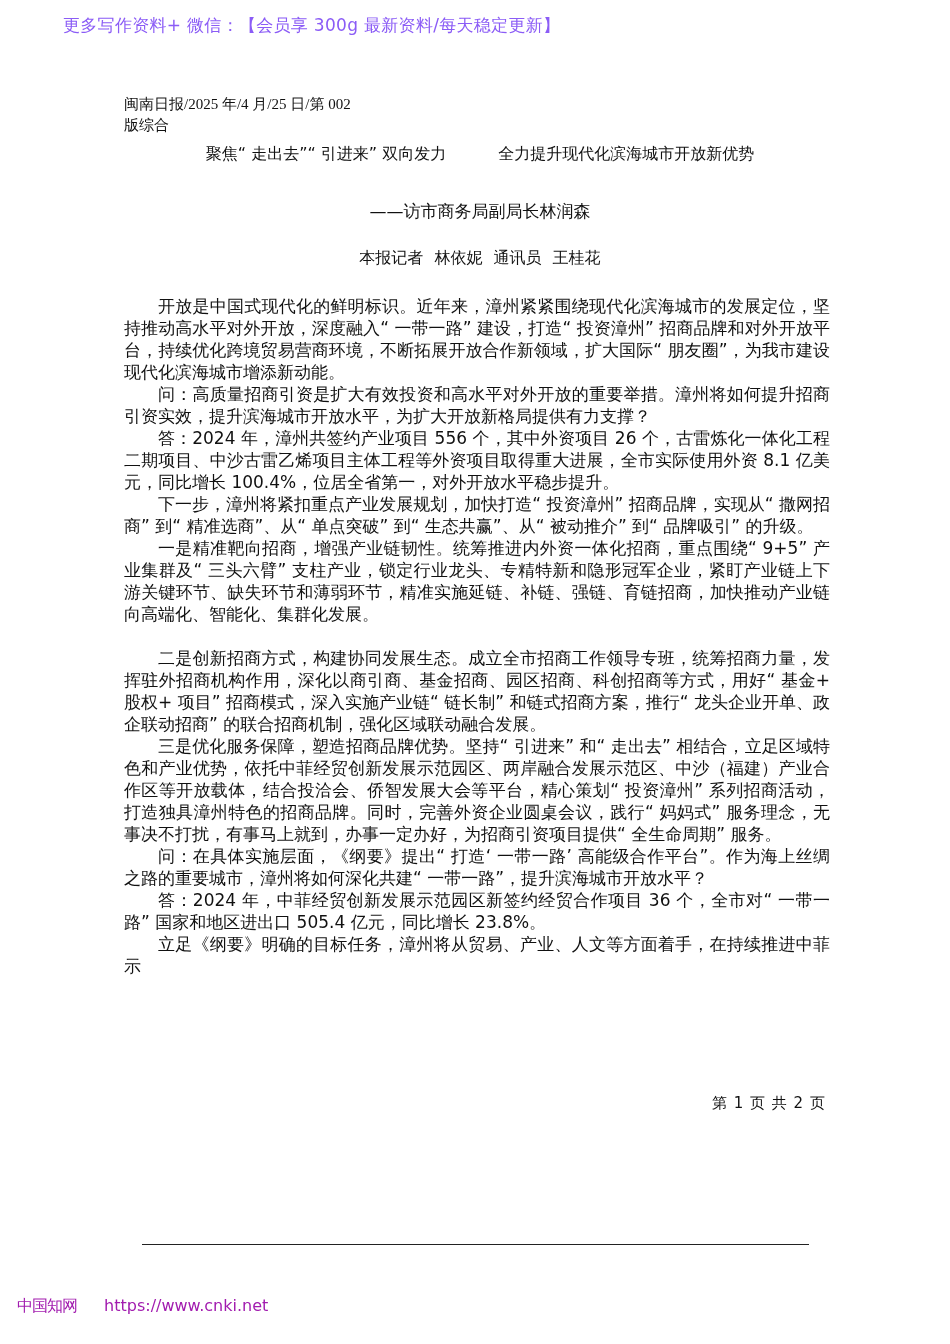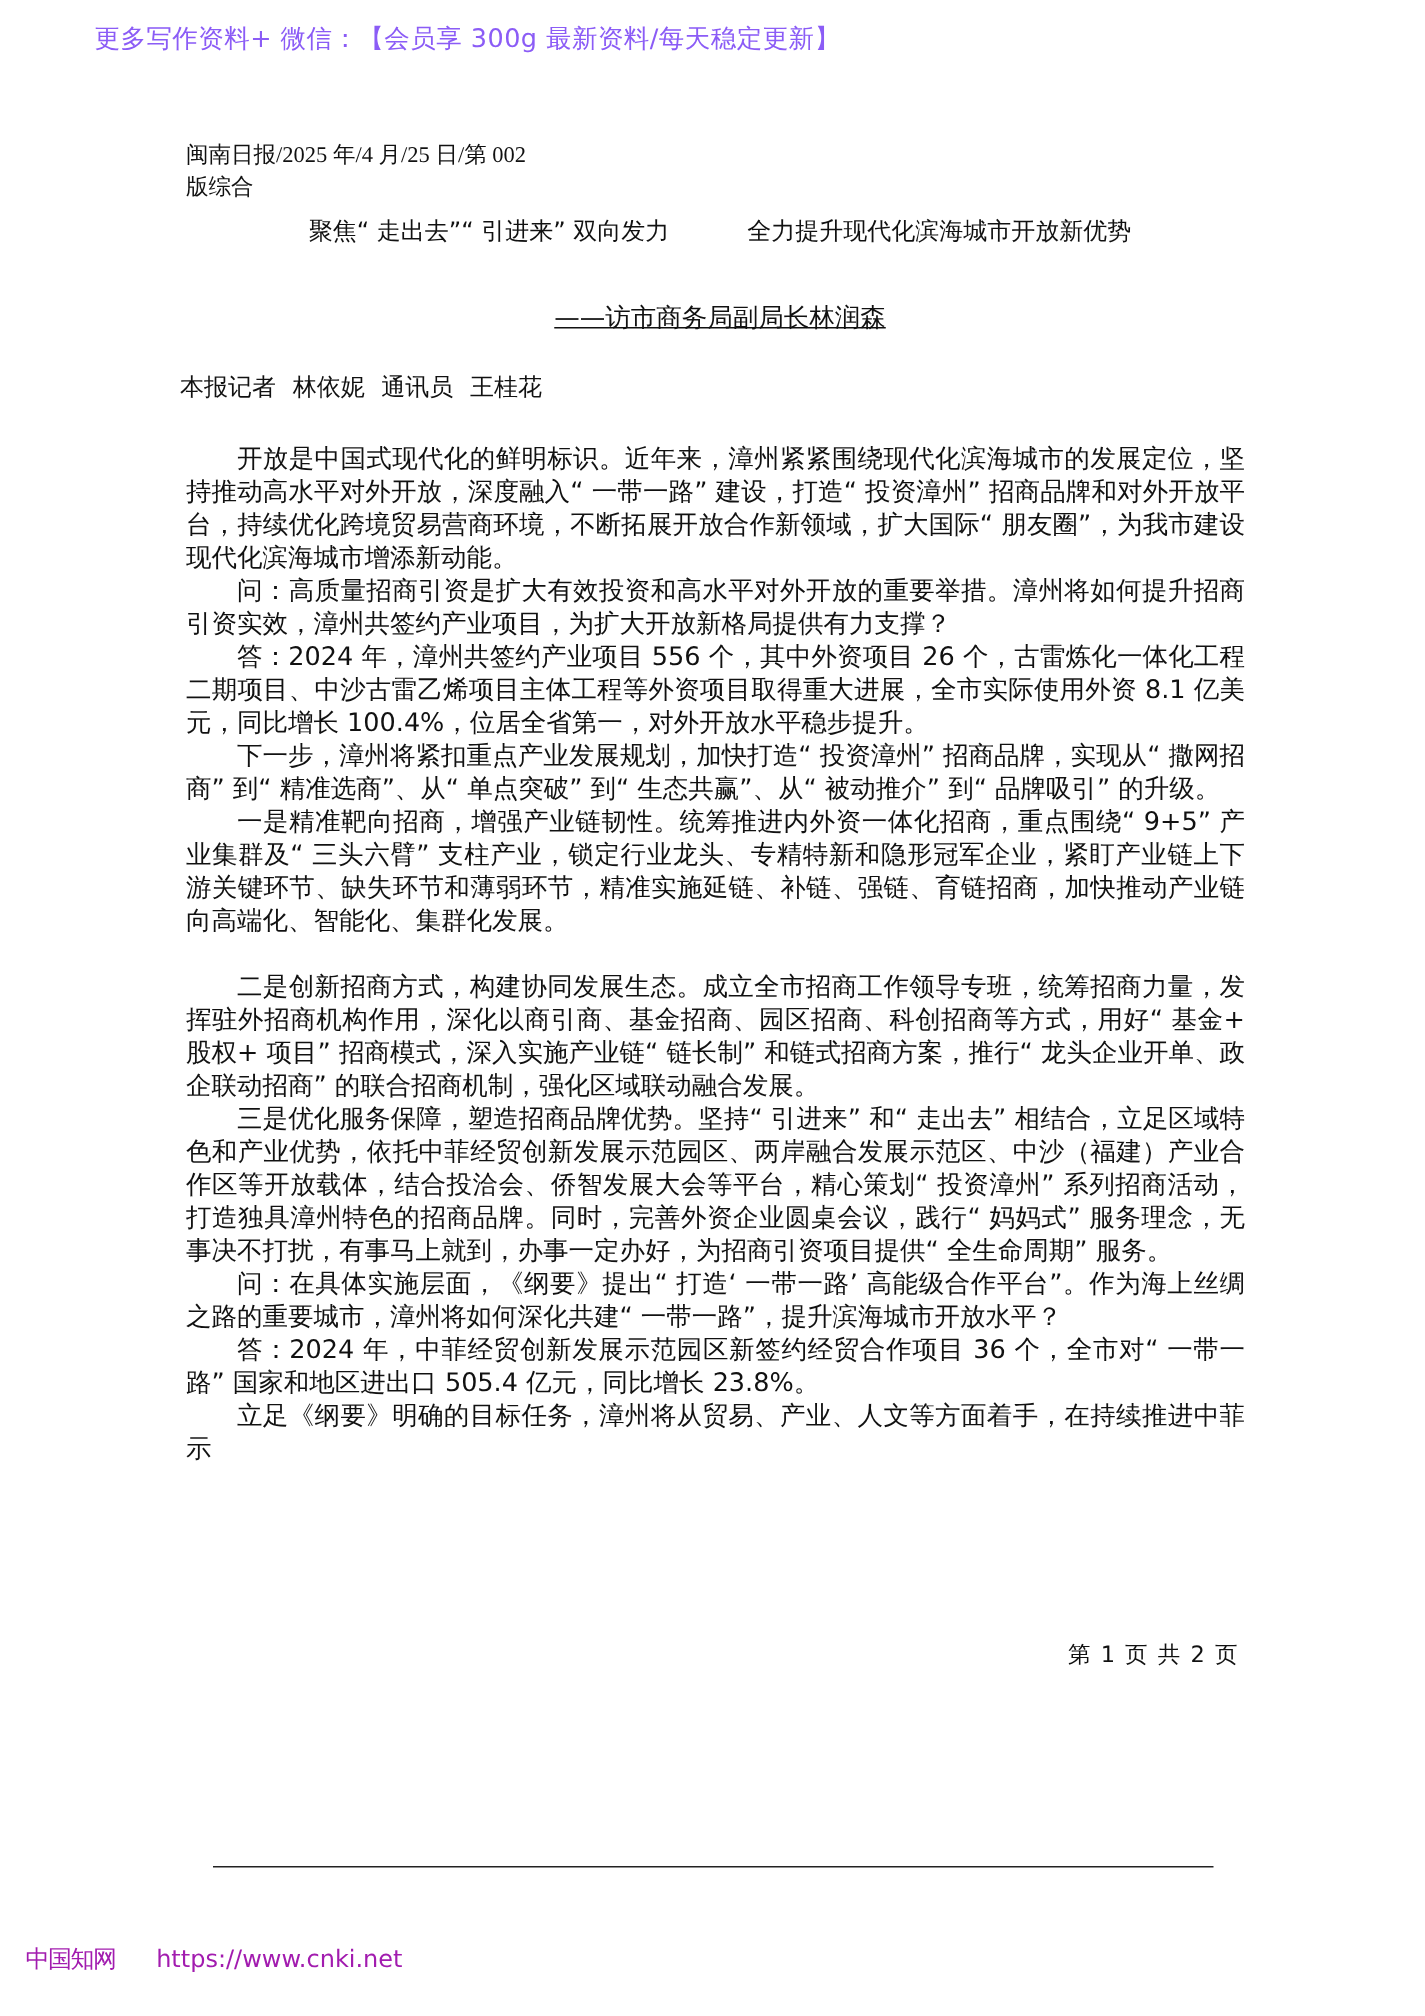--- a/index.html
+++ b/index.html
@@ -46,27 +46,27 @@
       margin: 0;
     }
     .title .gap { display: inline-block; width: 52px; }
     .subtitle {
       position: absolute;
       left: 120px;
       top: 200px;
       width: 720px;
       font-size: 17px;
       text-align: center;
-      text-decoration: underline;
     }
     .byline {
       position: absolute;
       left: 120px;
       top: 248px;
       width: 720px;
+      text-align: center;
       font-size: 16px;
       word-spacing: 6px;
     }
     .body {
       position: absolute;
       left: 124px;
       top: 295px;
       width: 706px;
       font-size: 17px;
       line-height: 22px;
@@ -113,21 +113,21 @@
 </div>
 
 <h1 class="title"><span>聚焦“ 走出去”“ 引进来” 双向发力</span><span class="gap"></span><span>全力提升现代化滨海城市开放新优势</span></h1>
 
 <div class="subtitle">——访市商务局副局长林润森</div>
 
 <div class="byline">本报记者  林依妮  通讯员  王桂花</div>
 
 <div class="body">
   <p>开放是中国式现代化的鲜明标识。近年来，漳州紧紧围绕现代化滨海城市的发展定位，坚持推动高水平对外开放，深度融入“ 一带一路” 建设，打造“ 投资漳州” 招商品牌和对外开放平台，持续优化跨境贸易营商环境，不断拓展开放合作新领域，扩大国际“ 朋友圈”，为我市建设现代化滨海城市增添新动能。</p>
-  <p>问：高质量招商引资是扩大有效投资和高水平对外开放的重要举措。漳州将如何提升招商引资实效，漳州共签约产业项目，为扩大开放新格局提供有力支撑？</p>
+  <p>问：高质量招商引资是扩大有效投资和高水平对外开放的重要举措。漳州将如何提升招商引资实效，提升滨海城市开放水平，为扩大开放新格局提供有力支撑？</p>
   <p>答：2024 年，漳州共签约产业项目 556 个，其中外资项目 26 个，古雷炼化一体化工程二期项目、中沙古雷乙烯项目主体工程等外资项目取得重大进展，全市实际使用外资 8.1 亿美元，同比增长 100.4%，位居全省第一，对外开放水平稳步提升。</p>
   <p>下一步，漳州将紧扣重点产业发展规划，加快打造“ 投资漳州” 招商品牌，实现从“ 撒网招商” 到“ 精准选商”、从“ 单点突破” 到“ 生态共赢”、从“ 被动推介” 到“ 品牌吸引” 的升级。</p>
   <p>一是精准靶向招商，增强产业链韧性。统筹推进内外资一体化招商，重点围绕“ 9+5” 产业集群及“ 三头六臂” 支柱产业，锁定行业龙头、专精特新和隐形冠军企业，紧盯产业链上下游关键环节、缺失环节和薄弱环节，精准实施延链、补链、强链、育链招商，加快推动产业链向高端化、智能化、集群化发展。</p>
   <p class="spaced">二是创新招商方式，构建协同发展生态。成立全市招商工作领导专班，统筹招商力量，发挥驻外招商机构作用，深化以商引商、基金招商、园区招商、科创招商等方式，用好“ 基金+ 股权+ 项目” 招商模式，深入实施产业链“ 链长制” 和链式招商方案，推行“ 龙头企业开单、政企联动招商” 的联合招商机制，强化区域联动融合发展。</p>
   <p>三是优化服务保障，塑造招商品牌优势。坚持“ 引进来” 和“ 走出去” 相结合，立足区域特色和产业优势，依托中菲经贸创新发展示范园区、两岸融合发展示范区、中沙（福建）产业合作区等开放载体，结合投洽会、侨智发展大会等平台，精心策划“ 投资漳州” 系列招商活动，打造独具漳州特色的招商品牌。同时，完善外资企业圆桌会议，践行“ 妈妈式” 服务理念，无事决不打扰，有事马上就到，办事一定办好，为招商引资项目提供“ 全生命周期” 服务。</p>
   <p>问：在具体实施层面，《纲要》提出“ 打造‘ 一带一路’ 高能级合作平台”。作为海上丝绸之路的重要城市，漳州将如何深化共建“ 一带一路”，提升滨海城市开放水平？</p>
   <p>答：2024 年，中菲经贸创新发展示范园区新签约经贸合作项目 36 个，全市对“ 一带一路” 国家和地区进出口 505.4 亿元，同比增长 23.8%。</p>
   <p>立足《纲要》明确的目标任务，漳州将从贸易、产业、人文等方面着手，在持续推进中菲示</p>
 </div>
 

